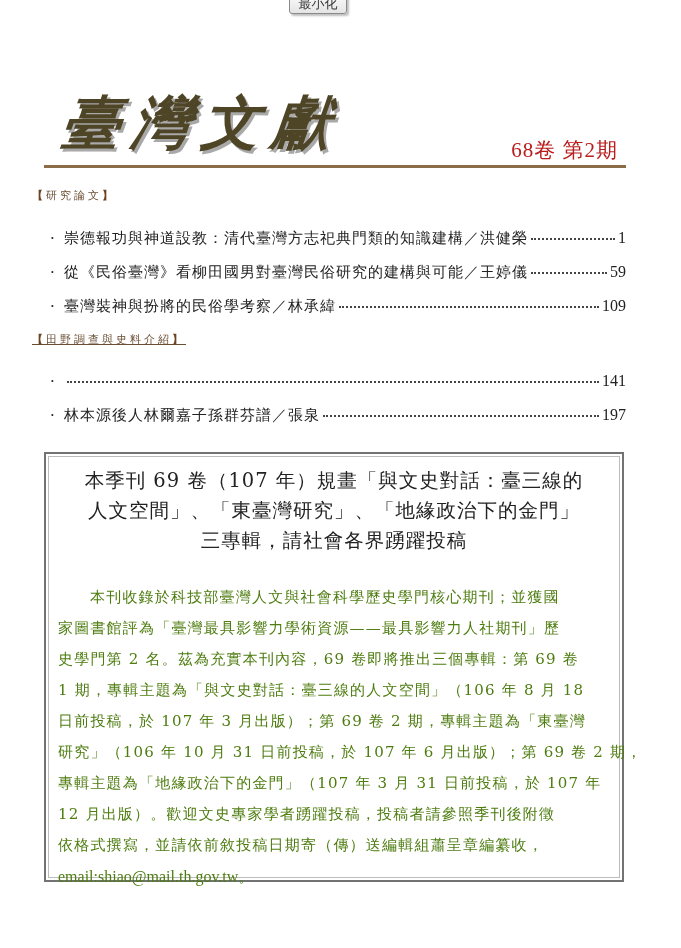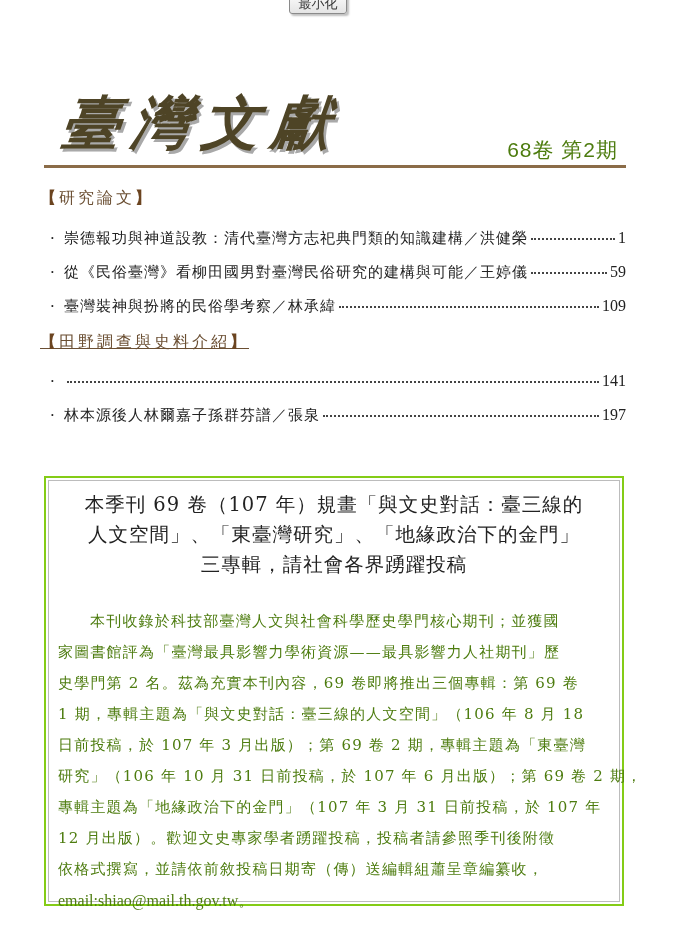--- a/index.html
+++ b/index.html
@@ -33,32 +33,32 @@
     font-family: "DejaVu Serif", serif;
     font-size: 58px; font-weight: bold; font-style: italic;
     letter-spacing: 12px;
     color: #4e4426;
     text-shadow: 3px 3px 0 #a9a9a9;
     line-height: 70px;
     transform: skewX(-6deg);
   }
   .issue {
     position: absolute; right: 8px; top: 48px;
-    font-family: Liberation Sans, sans-serif;
-    font-size: 21px; color: #4d7c0f;
+    font-family: Liberation Serif, serif;
+    font-size: 21px; color: #b91c1c;
     letter-spacing: 1px;
   }
   .rule {
     position: absolute; left: 44px; top: 165px; width: 582px; height: 3px;
     background: #8b6c48;
   }
 
   .section-head {
-    position: absolute; left: 40px;
-    font-size: 16px; color: #6b4f33;
+    position: absolute; left: 32px;
+    font-size: 11px; color: #6b4f33;
     letter-spacing: 3px;
   }
   .section-head .br { color: #6b4420; font-weight: bold; }
 
   .toc-item {
     position: absolute; left: 50px; width: 576px;
     display: flex; align-items: baseline;
     font-size: 15px; color: #222;
     letter-spacing: 1px;
     white-space: nowrap;
@@ -67,23 +67,23 @@
   .toc-item .title { flex: none; }
   .toc-item .leader {
     flex: 1; overflow: hidden; margin: 0 3px;
     border-bottom: 2px dotted #444; height: 0; position: relative; top: -3px;
   }
   .toc-item .page-no {
     flex: none; font-family: "Liberation Serif", serif; font-size: 16px; letter-spacing: 0;
   }
 
   .notice {
-    position: absolute; left: 44px; top: 476px;
+    position: absolute; left: 44px; top: 452px;
     width: 580px; height: 430px;
-    border: 2px solid #84cc16;
+    border: 2px solid #737373;
     box-shadow: inset 0 0 0 2px #fff, inset 0 0 0 3px #bcbcbc;
     box-sizing: border-box;
   }
   .notice-head {
     position: absolute; left: 0; top: 12px; width: 100%;
     text-align: center;
     font-size: 19.5px; line-height: 30px; color: #222;
     letter-spacing: 1px;
   }
   .notice-body {

